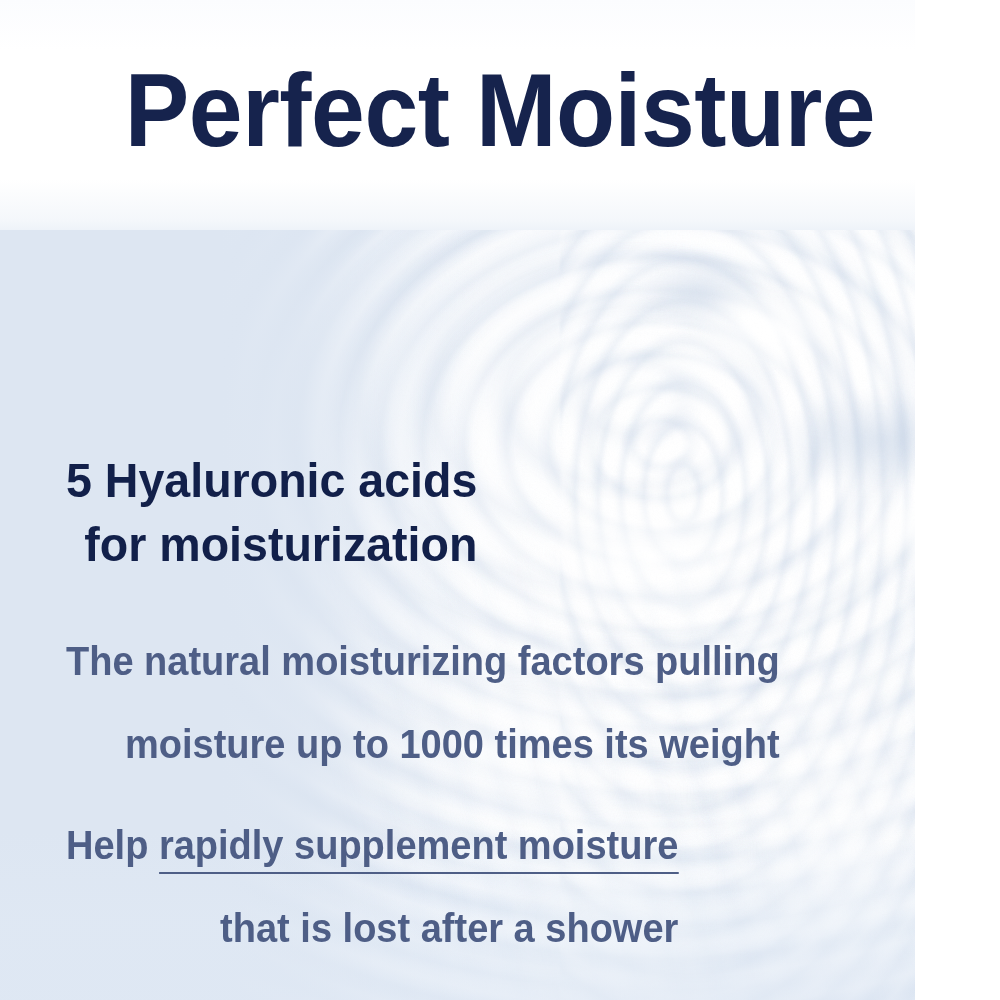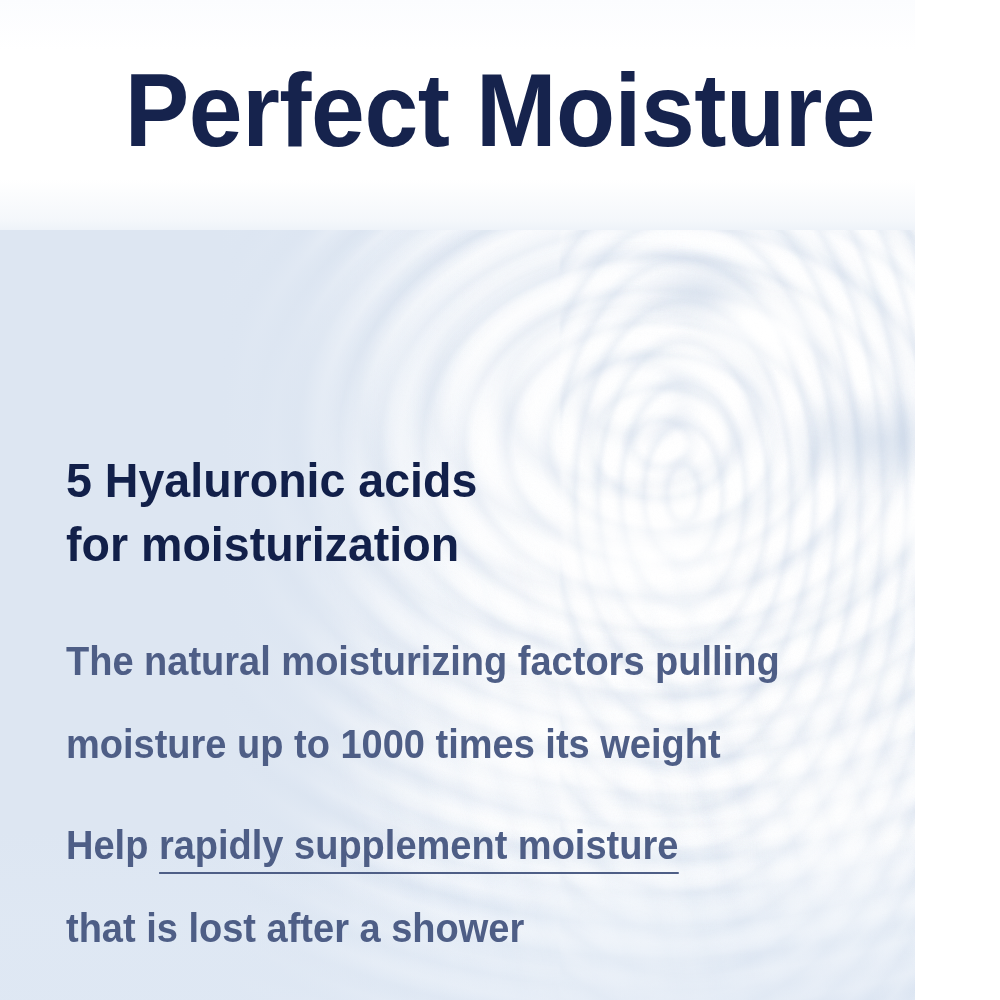--- a/index.html
+++ b/index.html
@@ -200,20 +200,21 @@
   }
 
   
   .content {
     position: absolute;
     left: 0;
     top: 230px;
     width: 1000px;
     height: 770px;
     z-index: 4;
+    text-align: right;
   }
 
   .subheading {
     position: absolute;
     left: 66px;
     top: 218px;
     font-size: 49px;
     line-height: 64px;
     font-weight: 700;
     color: #12204a;

